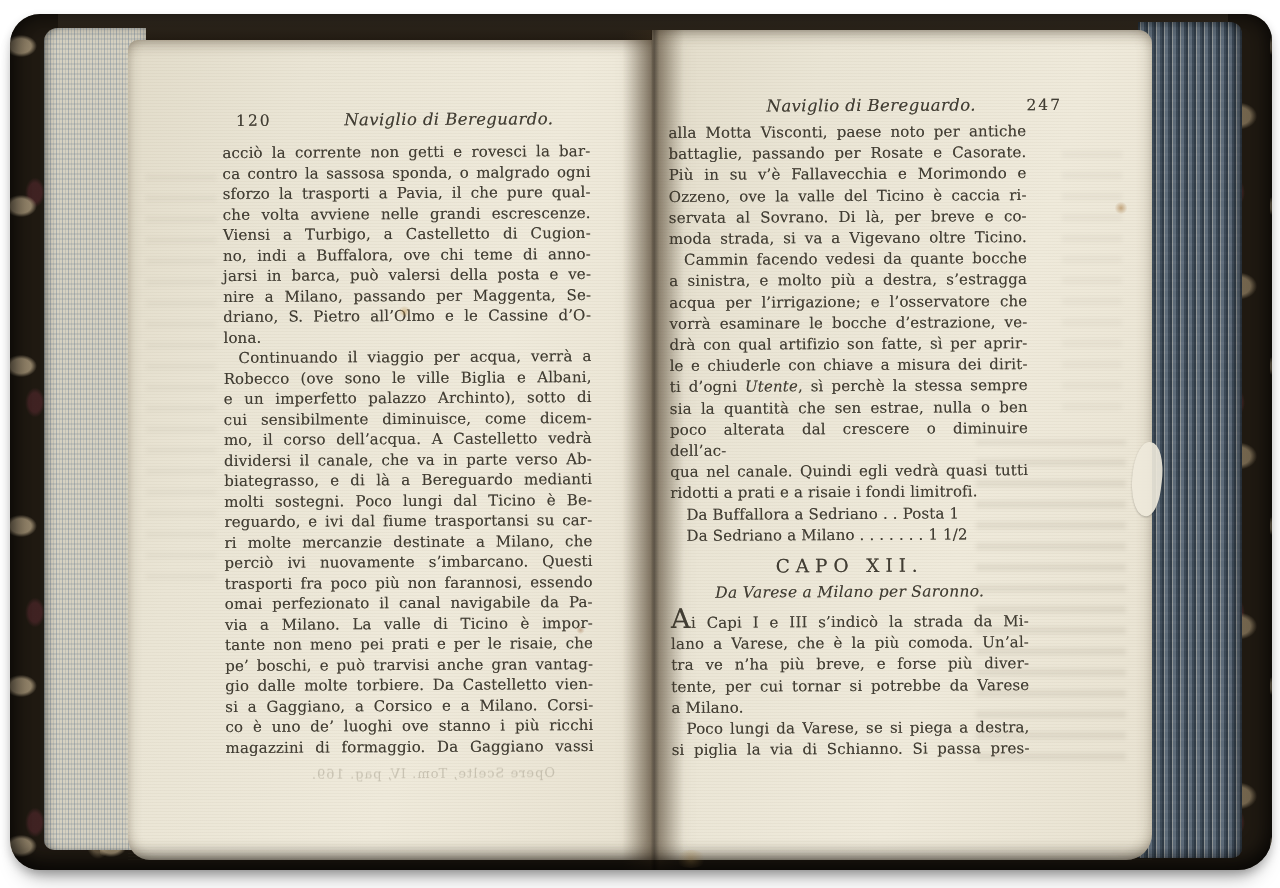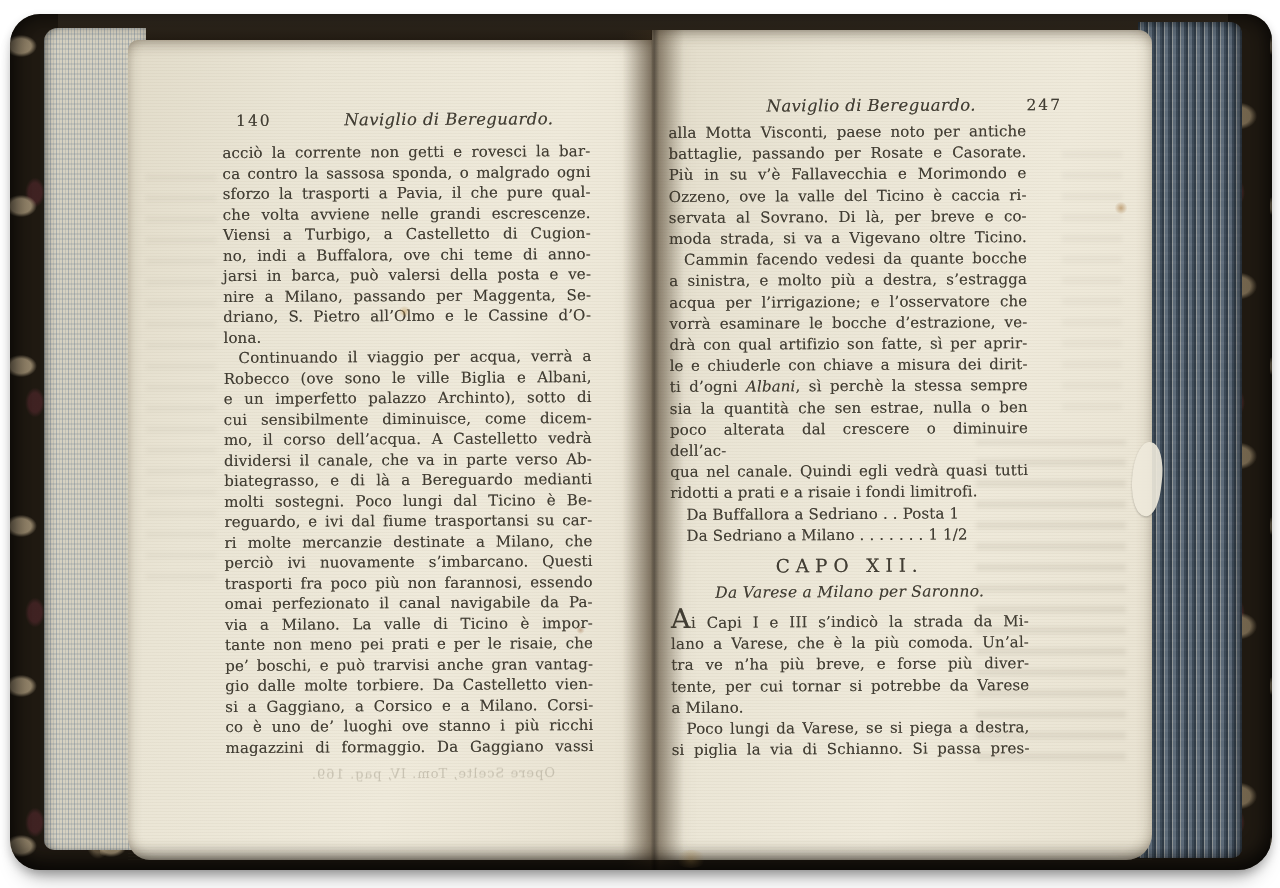--- a/index.html
+++ b/index.html
@@ -95,21 +95,21 @@
 <body>
 
 <div class="photo">
   <div class="book">
     <div class="top-ridge"></div>
     <div class="deckle deckle-left"></div>
     <div class="deckle deckle-right"></div>
 
     <div class="page page-left">
       <div class="text-col ink running-row" style="left:96px;top:70px;width:368px;">
-        <span class="pagenum" style="margin-left:12px;">140</span>
+        <span class="pagenum" style="margin-left:12px;">120</span>
         <span class="running" style="flex:1;text-align:center;margin-left:34px;">Naviglio di Bereguardo.</span>
       </div>
       <div class="text-col ink" style="left:96px;top:102px;width:368px;">
           <div class="line">acciò la corrente non getti e rovesci la bar-</div>
           <div class="line">ca contro la sassosa sponda, o malgrado ogni</div>
           <div class="line">sforzo la trasporti a Pavia, il che pure qual-</div>
           <div class="line">che volta avviene nelle grandi escrescenze.</div>
           <div class="line">Viensi a Turbigo, a Castelletto di Cugion-</div>
           <div class="line">no, indi a Buffalora, ove chi teme di anno-</div>
           <div class="line">jarsi in barca, può valersi della posta e ve-</div>
@@ -153,21 +153,21 @@
             <div class="line">Più in su v’è Fallavecchia e Morimondo e</div>
             <div class="line">Ozzeno, ove la valle del Ticino è caccia ri-</div>
             <div class="line">servata al Sovrano. Di là, per breve e co-</div>
             <div class="line">moda strada, si va a Vigevano oltre Ticino.</div>
             <div class="line indent">Cammin facendo vedesi da quante bocche</div>
             <div class="line">a sinistra, e molto più a destra, s’estragga</div>
             <div class="line">acqua per l’irrigazione; e l’osservatore che</div>
             <div class="line">vorrà esaminare le bocche d’estrazione, ve-</div>
             <div class="line">drà con qual artifizio son fatte, sì per aprir-</div>
             <div class="line">le e chiuderle con chiave a misura dei dirit-</div>
-            <div class="line">ti d’ogni <i>Albani</i>, sì perchè la stessa sempre</div>
+            <div class="line">ti d’ogni <i>Utente</i>, sì perchè la stessa sempre</div>
             <div class="line">sia la quantità che sen estrae, nulla o ben</div>
             <div class="line">poco alterata dal crescere o diminuire dell’ac-</div>
             <div class="line">qua nel canale. Quindi egli vedrà quasi tutti</div>
             <div class="line end">ridotti a prati e a risaie i fondi limitrofi.</div>
           </div>
         <div class="route">
             <div class="line end">Da Buffallora a Sedriano . . Posta 1</div>
             <div class="line end">Da Sedriano a Milano . . . . . . . 1 1/2</div>
           </div>
         <div class="capo">CAPO XII.</div>

